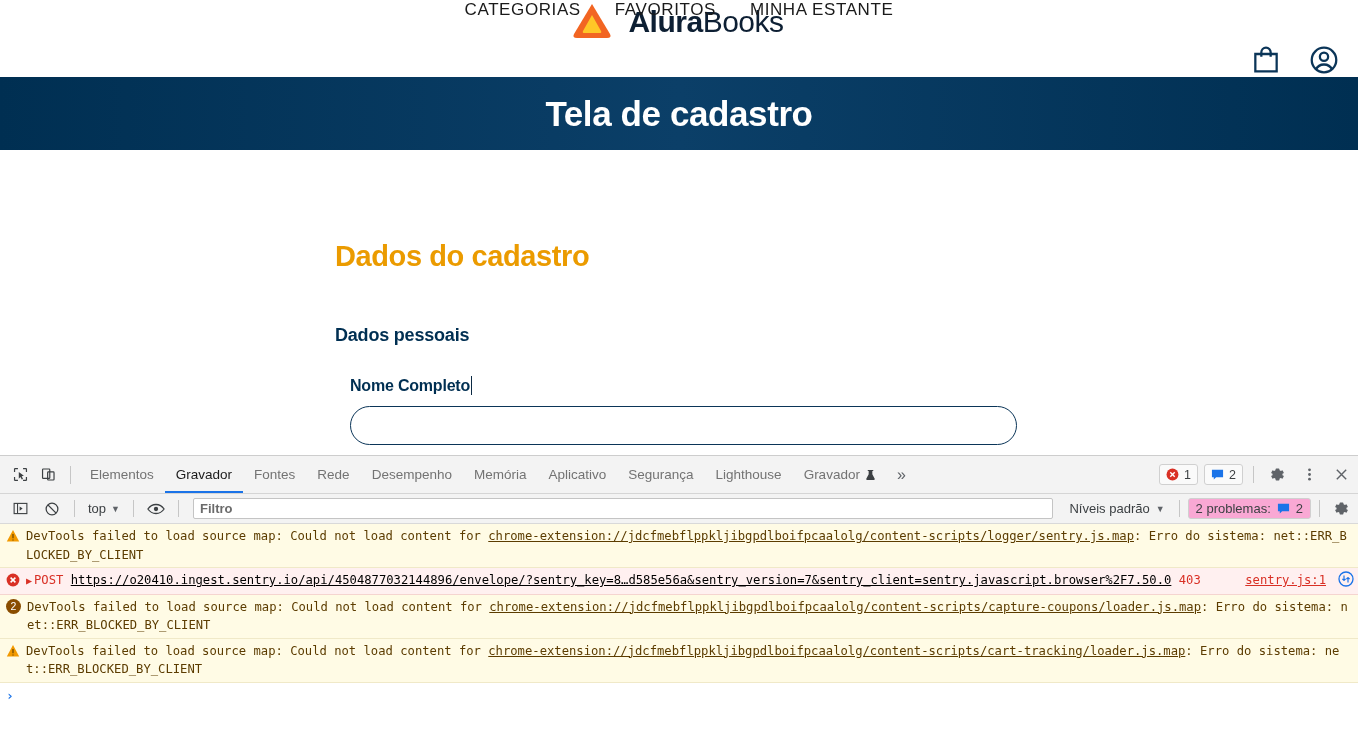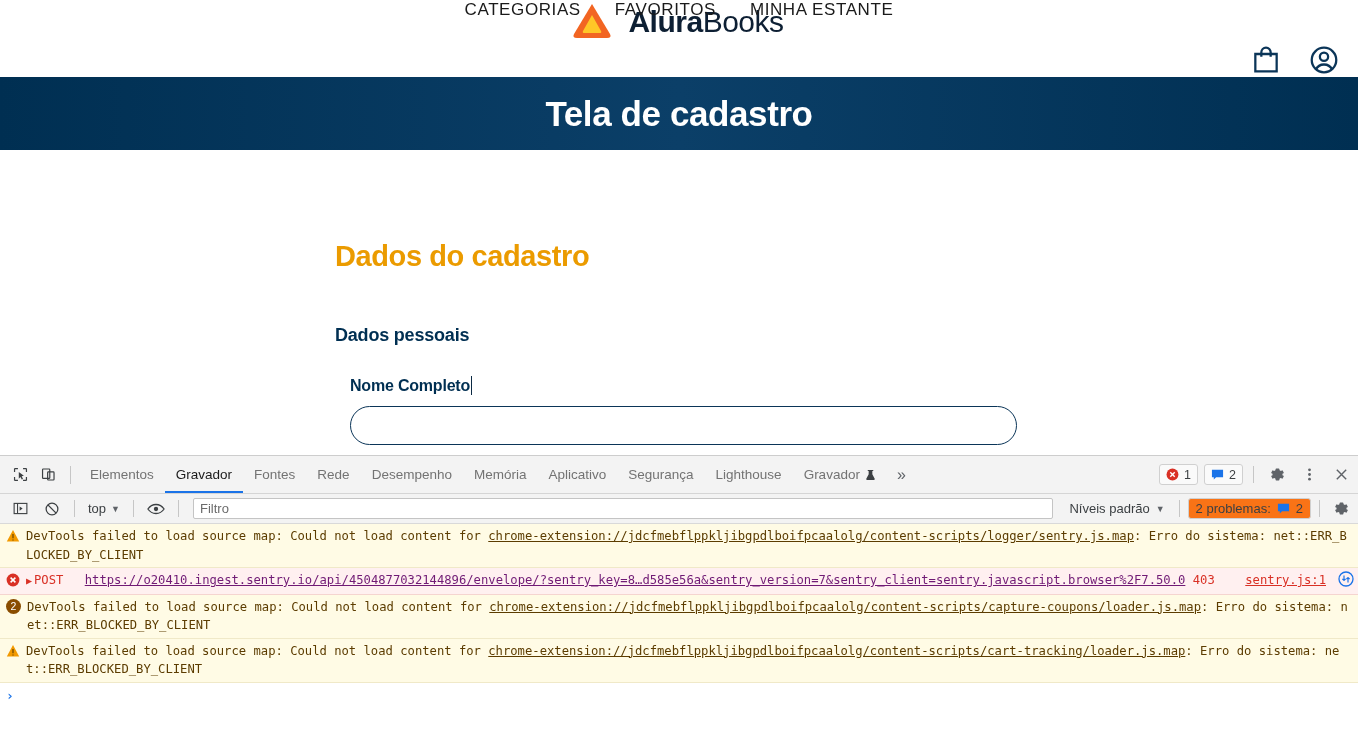--- a/index.html
+++ b/index.html
@@ -126,30 +126,31 @@
   .ctx-select {
     display: flex; align-items: center; gap: 5px;
     font-size: 13px; color: #3c4043; padding: 0 5px; cursor: pointer; white-space: nowrap;
   }
   .tri-down { font-size: 9px; color: #5f6368; }
   .filter-input {
     flex: 1; height: 21px; margin: 0 6px;
     border: 1px solid #c4c4c4; border-radius: 2px; background: #fff;
     font-size: 13px; color: #3c4043; padding: 0 6px; outline: none;
     font-family: "Liberation Sans", sans-serif;
+    font-weight: bold;
   }
   .filter-input::placeholder { color: #6b6b6b; }
   .levels-select {
     display: flex; align-items: center; gap: 6px;
     font-size: 13px; color: #3c4043; padding: 0 6px; cursor: pointer; white-space: nowrap;
   }
   .problems-btn {
     display: flex; align-items: center; gap: 6px;
     height: 21px; padding: 0 7px;
-    border: 1px solid #d0d0d0; border-radius: 3px; background: #f97316;
+    border: 1px solid #d0d0d0; border-radius: 3px; background: #f9a8d4;
     font-size: 13px; color: #3c4043; cursor: pointer; white-space: nowrap;
   }
   .vsep { width: 1px; height: 17px; background: #c6c6c6; margin: 0 4px; }
 
   
   .console-body { flex: 1; overflow: hidden; background: #fff; }
   .msg {
     display: flex; align-items: flex-start; gap: 6px;
     padding: 3px 4px 3px 6px;
     font-family: "DejaVu Sans Mono", monospace;
@@ -157,21 +158,21 @@
     border-bottom: 1px solid #f0e9c8;
     position: relative;
   }
   .msg.warn  { background: #fffbe5; color: #5c3c00; }
   .msg.error { background: #fff0f0; color: #d93025; border-bottom-color: #f5d4d0; }
   .msg-ico { flex: 0 0 auto; margin-top: 2px; width: 14px; height: 14px; display: block; }
   .msg-text { flex: 1; word-break: break-all; }
   .msg-text a, .lnk {
     color: inherit; text-decoration: underline; cursor: pointer;
   }
-  .msg.error .lnk { color: #701a75; margin-left: 14px; }
+  .msg.error .lnk { color: #000000; }
   .count-badge {
     flex: 0 0 auto; width: 15px; height: 15px; border-radius: 50%;
     background: #8a4d00; color: #fff; font-size: 10.5px; line-height: 15px;
     text-align: center; font-family: "Liberation Sans", sans-serif;
     margin-top: 1px;
   }
   .disclose { color: #8a4d00; font-size: 10px; margin-right: 2px; cursor: pointer; }
   .msg.error .disclose { color: #d93025; }
   .src-link {
     flex: 0 0 auto; margin-left: 8px; color: #d93025;

